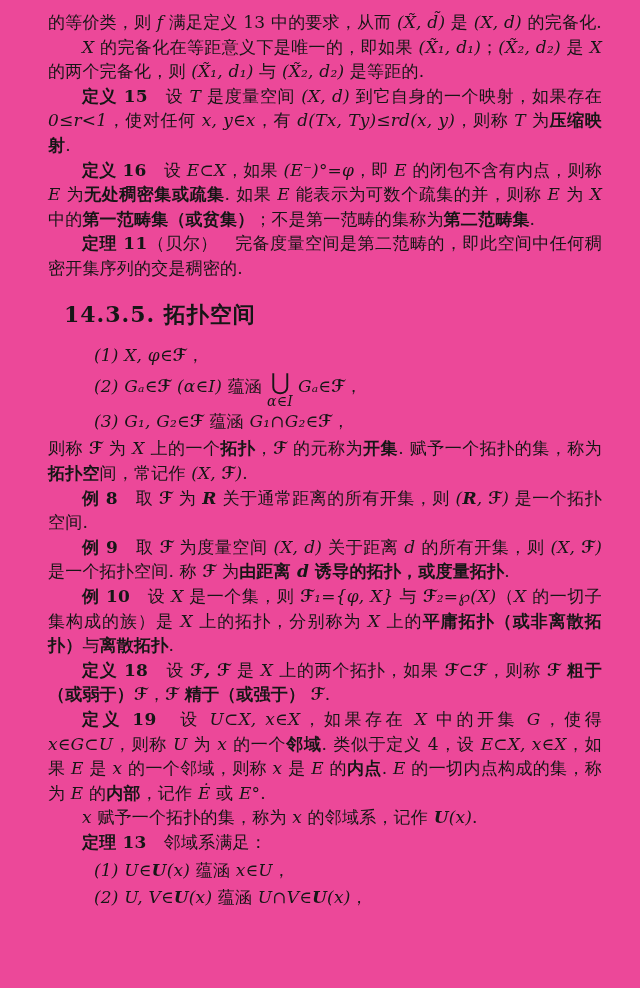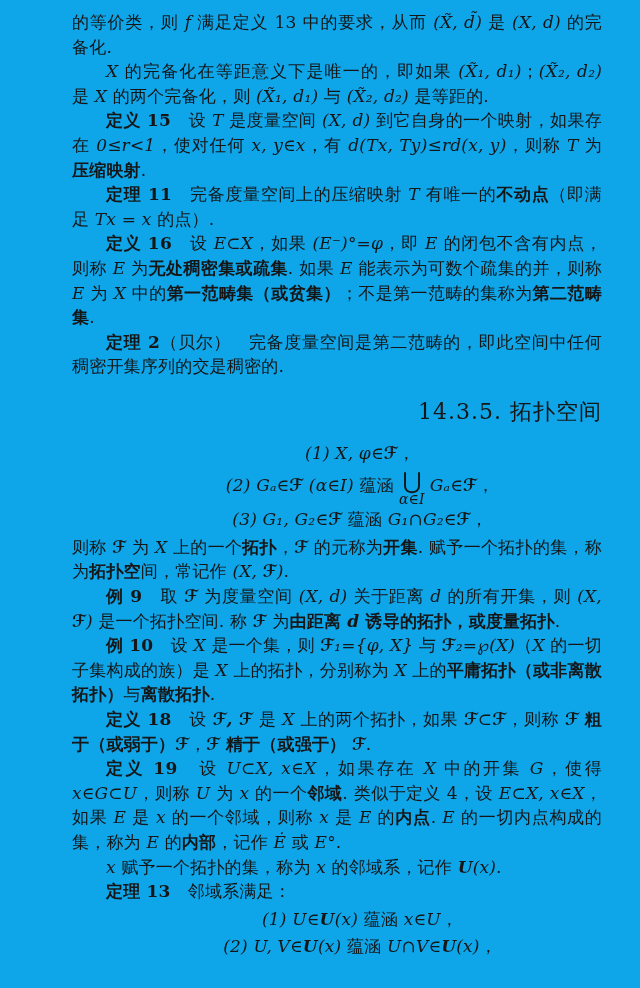--- a/index.html
+++ b/index.html
@@ -6,48 +6,48 @@
   body{
     width:640px;height:988px;
     background:#ffffff;
     font-family:"DejaVu Serif","DejaVu Sans","Liberation Serif",serif;
     color:#161616;
     overflow:hidden;
   }
   .page{
     box-sizing:border-box;
     width:640px;height:988px;
-    padding:10px 38px 0 72px;
-    background:#0ea5e9;
+    padding:10px 38px 0 48px;
+    background:#ec4899;
     overflow:hidden;
   }
   p{
     margin:0;
     font-size:17px;
     line-height:24.6px;
     text-align:justify;
     letter-spacing:0.2px;
   }
   p.indent{text-indent:2em;}
   p.formula{
     margin-left:46px;
-    text-align:center;
+    text-align:left;
     margin-top:3px;margin-bottom:3px;
   }
   .n{font-style:normal;}
   .b{font-weight:bold;margin-top:41px;}
   .m{font-style:italic;}
   .bm{font-weight:bold;font-style:italic;}
   .scr{font-style:italic;font-weight:600;}
   p.heading{
     font-size:22px;
-    font-weight:normal;
+    font-weight:bold;
     line-height:26px;
     margin:20px 0 16px 16px;
-    text-align:right;
+    text-align:left;
     letter-spacing:1px;
   }
   .stack{
     display:inline-flex;
     flex-direction:column;
     align-items:center;
     vertical-align:middle;
     line-height:1;
     margin:0 5px;
     transform:translateY(2px);
@@ -56,31 +56,31 @@
   .stack .bottom{font-size:14px;font-style:italic;line-height:1;margin-top:1px;}
 </style>
 </head>
 <body>
 
 <div class="page">
   <div id="content">
       <p class="body"><span class="n">的等价类，则 </span><span class="m">f</span><span class="n"> 满足定义 13 中的要求，从而 </span><span class="m">(X̃, d̃)</span><span class="n"> 是 </span><span class="m">(X, d)</span><span class="n"> 的完备化.</span></p>
       <p class="body indent"><span class="m">X</span><span class="n"> 的完备化在等距意义下是唯一的，即如果 </span><span class="m">(X̃₁, d₁)</span><span class="n">；</span><span class="m">(X̃₂, d₂)</span><span class="n"> 是 </span><span class="m">X</span><span class="n"> 的两个完备化，则 </span><span class="m">(X̃₁, d₁)</span><span class="n"> 与 </span><span class="m">(X̃₂, d₂)</span><span class="n"> 是等距的.</span></p>
       <p class="body indent"><span class="b">定义 15</span><span class="n">　设 </span><span class="m">T</span><span class="n"> 是度量空间 </span><span class="m">(X, d)</span><span class="n"> 到它自身的一个映射，如果存在 </span><span class="m">0≤r&lt;1</span><span class="n">，使对任何 </span><span class="m">x, y∈x</span><span class="n">，有 </span><span class="m">d(Tx, Ty)≤rd(x, y)</span><span class="n">，则称 </span><span class="m">T</span><span class="n"> 为</span><span class="b">压缩映射</span><span class="n">.</span></p>
-      <p class="body indent"><span class="b">定理 11</span><span class="n">　完备度量空间上的压缩映射 </span><span class="m">T</span><span class="n"> 有唯一的</span><span class="b">不动点</span><span class="n">（即满足 </span><span class="m">Tx = x</span><span class="n"> 的点）.</span></p>
       <p class="body indent"><span class="b">定义 16</span><span class="n">　设 </span><span class="m">E⊂X</span><span class="n">，如果 </span><span class="m">(E⁻)°=φ</span><span class="n">，即 </span><span class="m">E</span><span class="n"> 的闭包不含有内点，则称 </span><span class="m">E</span><span class="n"> 为</span><span class="b">无处稠密集或疏集</span><span class="n">. 如果 </span><span class="m">E</span><span class="n"> 能表示为可数个疏集的并，则称 </span><span class="m">E</span><span class="n"> 为 </span><span class="m">X</span><span class="n"> 中的</span><span class="b">第一范畴集（或贫集）</span><span class="n">；不是第一范畴的集称为</span><span class="b">第二范畴集</span><span class="n">.</span></p>
-      <p class="body indent"><span class="b">定理 2</span><span class="n">（贝尔）　完备度量空间是第二范畴的，即此空间中任何稠密开集序列的交是稠密的.</span></p>
+      <p class="body indent"><span class="b">定理 11</span><span class="n">（贝尔）　完备度量空间是第二范畴的，即此空间中任何稠密开集序列的交是稠密的.</span></p>
       <p class="heading"><span class="n">14.3.5. 拓扑空间</span></p>
       <p class="formula"><span class="m">(1) X, φ∈</span><span class="scr">ℱ</span><span class="n">，</span></p>
       <p class="formula"><span class="m">(2) Gₐ∈</span><span class="scr">ℱ</span><span class="m"> (α∈I)</span><span class="n"> 蕴涵</span><span class="stack">
           <span class="top">⋃</span>
           <span class="bottom">α∈I</span>
         </span><span class="m">Gₐ∈</span><span class="scr">ℱ</span><span class="n">，</span></p>
       <p class="formula"><span class="m">(3) G₁, G₂∈</span><span class="scr">ℱ</span><span class="n"> 蕴涵 </span><span class="m">G₁∩G₂∈</span><span class="scr">ℱ</span><span class="n">，</span></p>
       <p class="body"><span class="n">则称 </span><span class="scr">ℱ</span><span class="n"> 为 </span><span class="m">X</span><span class="n"> 上的一个</span><span class="b">拓扑</span><span class="n">，</span><span class="scr">ℱ</span><span class="n"> 的元称为</span><span class="b">开集</span><span class="n">. 赋予一个拓扑的集，称为</span><span class="b">拓扑空</span><span class="n">间，常记作 </span><span class="m">(X, </span><span class="scr">ℱ</span><span class="m">)</span><span class="n">.</span></p>
+      <p class="body indent"><span class="b">例 8</span><span class="n">　取 </span><span class="scr">ℱ</span><span class="n"> 为 </span><span class="bm">R</span><span class="n"> 关于通常距离的所有开集，则 </span><span class="m">(</span><span class="bm">R</span><span class="m">, </span><span class="scr">ℱ</span><span class="m">)</span><span class="n"> 是一个拓扑空间.</span></p>
       <p class="body indent"><span class="b">例 9</span><span class="n">　取 </span><span class="scr">ℱ</span><span class="n"> 为度量空间 </span><span class="m">(X, d)</span><span class="n"> 关于距离 </span><span class="m">d</span><span class="n"> 的所有开集，则 </span><span class="m">(X, </span><span class="scr">ℱ</span><span class="m">)</span><span class="n"> 是一个拓扑空间. 称 </span><span class="scr">ℱ</span><span class="n"> 为</span><span class="b">由距离 </span><span class="bm">d</span><span class="b"> 诱导的拓扑，或度量拓扑</span><span class="n">.</span></p>
       <p class="body indent"><span class="b">例 10</span><span class="n">　设 </span><span class="m">X</span><span class="n"> 是一个集，则 </span><span class="scr">ℱ</span><span class="m">₁={φ, X}</span><span class="n"> 与 </span><span class="scr">ℱ</span><span class="m">₂=℘(X)</span><span class="n">（</span><span class="m">X</span><span class="n"> 的一切子集构成的族）是 </span><span class="m">X</span><span class="n"> 上的拓扑，分别称为 </span><span class="m">X</span><span class="n"> 上的</span><span class="b">平庸拓扑（或非离散拓扑）</span><span class="n">与</span><span class="b">离散拓扑</span><span class="n">.</span></p>
       <p class="body indent"><span class="b">定义 18</span><span class="n">　设 </span><span class="scr">ℱ, ℱ</span><span class="n"> 是 </span><span class="m">X</span><span class="n"> 上的两个拓扑，如果 </span><span class="scr">ℱ</span><span class="m">⊂</span><span class="scr">ℱ</span><span class="n">，则称 </span><span class="scr">ℱ</span><span class="n"> </span><span class="b">粗于（或弱于）</span><span class="scr">ℱ</span><span class="n">，</span><span class="scr">ℱ</span><span class="n"> </span><span class="b">精于（或强于）</span><span class="n"> </span><span class="scr">ℱ</span><span class="n">.</span></p>
       <p class="body indent"><span class="b">定义 19</span><span class="n">　设 </span><span class="m">U⊂X, x∈X</span><span class="n">，如果存在 </span><span class="m">X</span><span class="n"> 中的开集 </span><span class="m">G</span><span class="n">，使得 </span><span class="m">x∈G⊂U</span><span class="n">，则称 </span><span class="m">U</span><span class="n"> 为 </span><span class="m">x</span><span class="n"> 的一个</span><span class="b">邻域</span><span class="n">. 类似于定义 4，设 </span><span class="m">E⊂X, x∈X</span><span class="n">，如果 </span><span class="m">E</span><span class="n"> 是 </span><span class="m">x</span><span class="n"> 的一个邻域，则称 </span><span class="m">x</span><span class="n"> 是 </span><span class="m">E</span><span class="n"> 的</span><span class="b">内点</span><span class="n">. </span><span class="m">E</span><span class="n"> 的一切内点构成的集，称为 </span><span class="m">E</span><span class="n"> 的</span><span class="b">内部</span><span class="n">，记作 </span><span class="m">Ė</span><span class="n"> 或 </span><span class="m">E°</span><span class="n">.</span></p>
       <p class="body indent"><span class="m">x</span><span class="n"> 赋予一个拓扑的集，称为 </span><span class="m">x</span><span class="n"> 的邻域系，记作 </span><span class="scr">U</span><span class="m">(x)</span><span class="n">.</span></p>
       <p class="body indent"><span class="b">定理 13</span><span class="n">　邻域系满足：</span></p>
       <p class="formula"><span class="m">(1) U∈</span><span class="scr">U</span><span class="m">(x)</span><span class="n"> 蕴涵 </span><span class="m">x∈U</span><span class="n">，</span></p>
       <p class="formula"><span class="m">(2) U, V∈</span><span class="scr">U</span><span class="m">(x)</span><span class="n"> 蕴涵 </span><span class="m">U∩V∈</span><span class="scr">U</span><span class="m">(x)</span><span class="n">，</span></p>
     </div>
 

